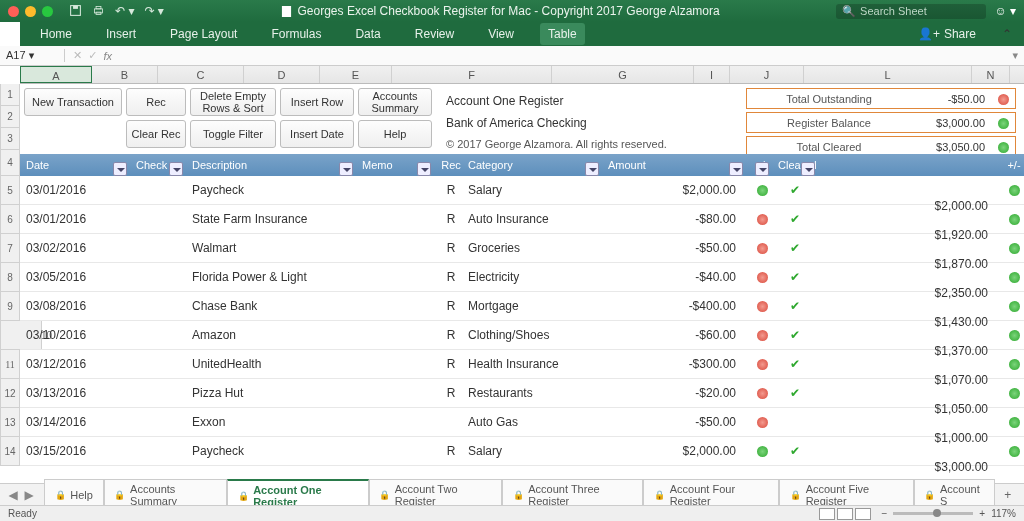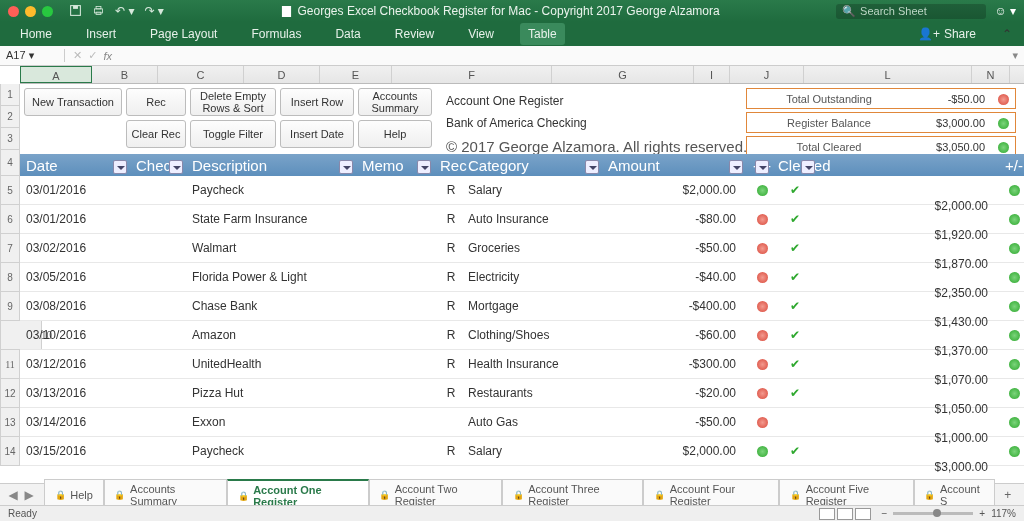--- a/index.html
+++ b/index.html
@@ -9,21 +9,21 @@
 .titlebar { height: 22px; background: linear-gradient(#2a7a4a,#1f6b3e); display: flex; align-items: center; color: #fff; padding: 0 8px; }
 .dots { display: flex; gap: 6px; }
 .dot { width: 11px; height: 11px; border-radius: 50%; }
 .dot.red { background: #ff5f57; } .dot.yel { background: #febb2c; } .dot.grn { background: #28c840; }
 .tb-icons { display: flex; gap: 10px; margin-left: 16px; color: #d7e9dc; }
 .tb-title { flex: 1; text-align: center; font-size: 12px; color: #eaf3ec; display: flex; align-items: center; justify-content: center; gap: 6px; }
 .tb-search { display: flex; align-items: center; gap: 4px; background: rgba(0,0,0,.2); border-radius: 3px; padding: 1px 6px; font-size: 11px; color: #bcd6c4; width: 150px; }
 .tb-smiley { margin-left: 8px; }
 
 
-.ribbon { height: 24px; background: #1f6b3e; display: flex; align-items: center; padding: 0 12px; gap: 18px; }
+.ribbon { height: 24px; background: #1f6b3e; display: flex; align-items: center; padding: 0 12px; gap: 18px; margin-left: 20px; }
 .ribbon .tab { color: #e7f1ea; font-size: 12px; padding: 4px 8px; cursor: pointer; }
 .ribbon .tab.active { background: #3a8a5c; border-radius: 3px; }
 .ribbon .spacer { flex: 1; }
 .ribbon .share { color: #e7f1ea; display: flex; align-items: center; gap: 4px; }
 
 
 .fbar { height: 20px; border-bottom: 1px solid #ccc; display: flex; align-items: center; font-size: 11px; background: #fafafa; }
 .fbar .cellref { width: 65px; padding: 0 6px; border-right: 1px solid #ccc; }
 .fbar .fx { padding: 0 8px; color: #888; display: flex; gap: 6px; align-items: center; }
 
@@ -51,21 +51,21 @@
 .totrow { display: flex; border: 1px solid #e0873a; margin-bottom: 3px; height: 21px; align-items: center; font-size: 11px; }
 .totrow .lab { flex: 1; text-align: center; color: #555; }
 .totrow .val { width: 80px; text-align: right; padding-right: 6px; font-weight: 500; }
 .totrow .ind { width: 24px; text-align: center; }
 
 .statusdot { display: inline-block; width: 11px; height: 11px; border-radius: 50%; vertical-align: middle; }
 .sdg { background: radial-gradient(#7bd47b,#2ea82e); }
 .sdr { background: radial-gradient(#f39a8f,#d9483a); }
 
 
-.thdr { position: absolute; top: 70px; left: 0; right: 0; height: 22px; background: linear-gradient(#7aa3c9,#5d8fbc); display: flex; color: #fff; font-size: 15px; align-items: center; }
+.thdr { position: absolute; top: 70px; left: 0; right: 0; height: 22px; background: linear-gradient(#7aa3c9,#5d8fbc); display: flex; color: #fff; font-size: 11px; align-items: center; }
 .thdr > div { position: relative; padding-left: 6px; }
 .filter { position: absolute; right: 3px; top: 3px; width: 14px; height: 14px; background: #eef; border: 1px solid #88a; border-radius: 2px; }
 .filter::after { content: ""; position: absolute; left: 3px; top: 5px; border-left: 4px solid transparent; border-right: 4px solid transparent; border-top: 4px solid #446; }
 
 
 .rows { position: absolute; top: 92px; left: 0; right: 0; }
 .drow { display: flex; height: 29px; border-bottom: 1px solid #e8e8e8; align-items: center; font-size: 12px; }
 .drow > div { padding-left: 6px; }
 .chk { color: #2ea82e; text-align: center !important; padding-left: 0 !important; }
 .num { text-align: right !important; padding-right: 10px !important; }
@@ -214,21 +214,21 @@
         <div class="xbtn">Insert Row</div>
         <div class="xbtn">Insert Date</div>
       </div>
       <div class="btncol" style="width:74px">
         <div class="xbtn">Accounts Summary</div>
         <div class="xbtn">Help</div>
       </div>
       <div class="infoblk">
         <div style="font-weight:500">Account One Register</div>
         <div>Bank of America Checking</div>
-        <div style="font-size:15px;color:#555">© 2017 George Alzamora.  All rights reserved.</div>
+        <div style="font-size:11px;color:#555">© 2017 George Alzamora.  All rights reserved.</div>
       </div>
     </div>
 
     <div class="totals" id="totals">
         <div class="totrow">
           <div class="lab">Total Outstanding</div>
           <div class="val">-$50.00</div>
           <div class="ind"><span class="statusdot sdr"></span></div>
         </div>
         <div class="totrow">

